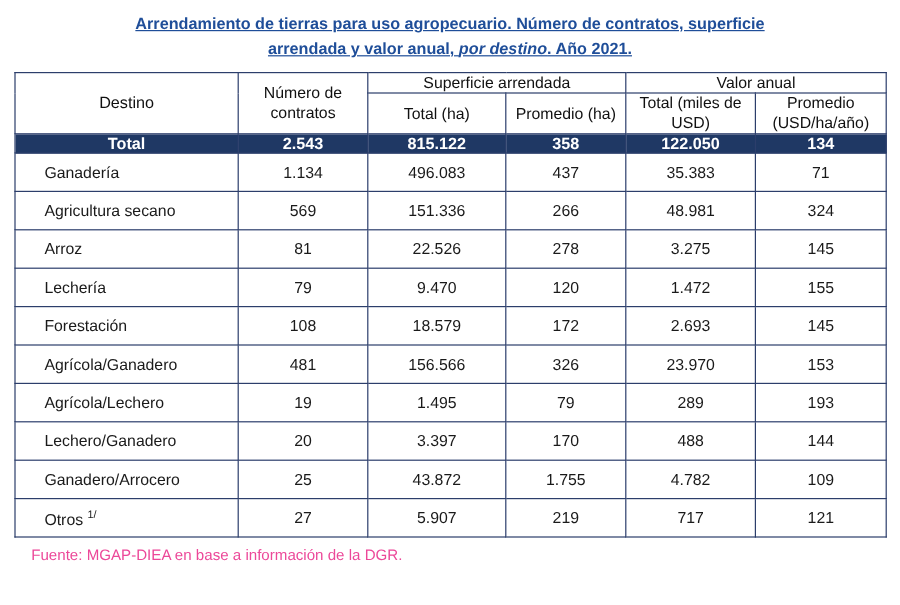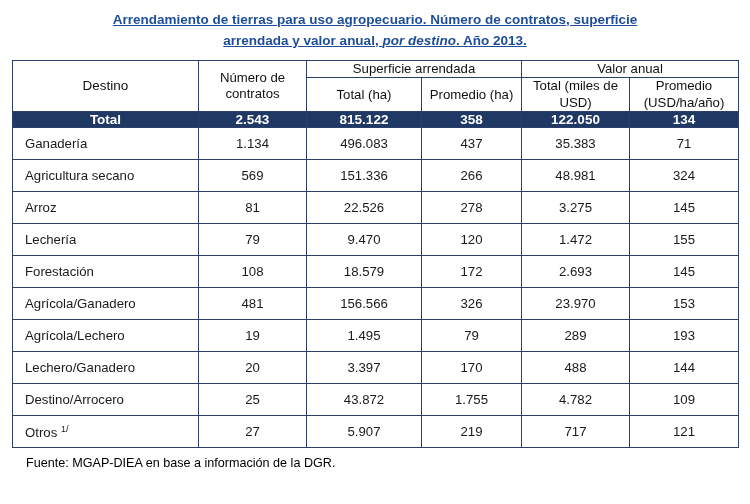--- a/index.html
+++ b/index.html
@@ -64,55 +64,55 @@
     padding: 6px 8px;
     border-color: #1f3864;
   }
   .total-row td.l {
     text-align: center;
   }
   .total-row td.c {
     text-align: center;
   }
   tbody.data td {
-    padding: 5px 12px;
+    padding: 5px 24px;
     font-size: 13.2px;
     height: 21px;
   }
   td.l {
     text-align: left;
     margin-left: 12px;
   }
   td.c {
     text-align: center;
   }
   .footnotes {
     margin-top: 6px;
     font-size: 12.6px;
-    color: #000000;
+    color: #ec4899;
     line-height: 1.45;
     padding-left: 14px;
   }
   .footnotes .fn2 {
     padding-left: 12px;
   }
   .sup {
     font-size: 9px;
     vertical-align: super;
   }
 </style>
 </head>
 <body>
 
 <div class="page">
 
   <div class="title">
     <span>Arrendamiento de tierras para uso agropecuario. Número de contratos, superficie</span>
     <br>
-    <span>arrendada y valor anual, </span><span class="italic">por destino</span><span>. Año 2013.</span>
+    <span>arrendada y valor anual, </span><span class="italic">por destino</span><span>. Año 2021.</span>
   </div>
 
   <table class="main">
     <colgroup>
       <col style="width:186px">
       <col style="width:108px">
       <col style="width:115px">
       <col style="width:100px">
       <col style="width:108px">
       <col style="width:109px">
@@ -200,21 +200,21 @@
         </tr>
         <tr>
           <td class="l"><span>Lechero/Ganadero</span></td>
           <td class="c">20</td>
           <td class="c">3.397</td>
           <td class="c">170</td>
           <td class="c">488</td>
           <td class="c">144</td>
         </tr>
         <tr>
-          <td class="l"><span>Destino/Arrocero</span></td>
+          <td class="l"><span>Ganadero/Arrocero</span></td>
           <td class="c">25</td>
           <td class="c">43.872</td>
           <td class="c">1.755</td>
           <td class="c">4.782</td>
           <td class="c">109</td>
         </tr>
         <tr>
           <td class="l"><span>Otros</span> <span class="sup">1/</span></td>
           <td class="c">27</td>
           <td class="c">5.907</td>

